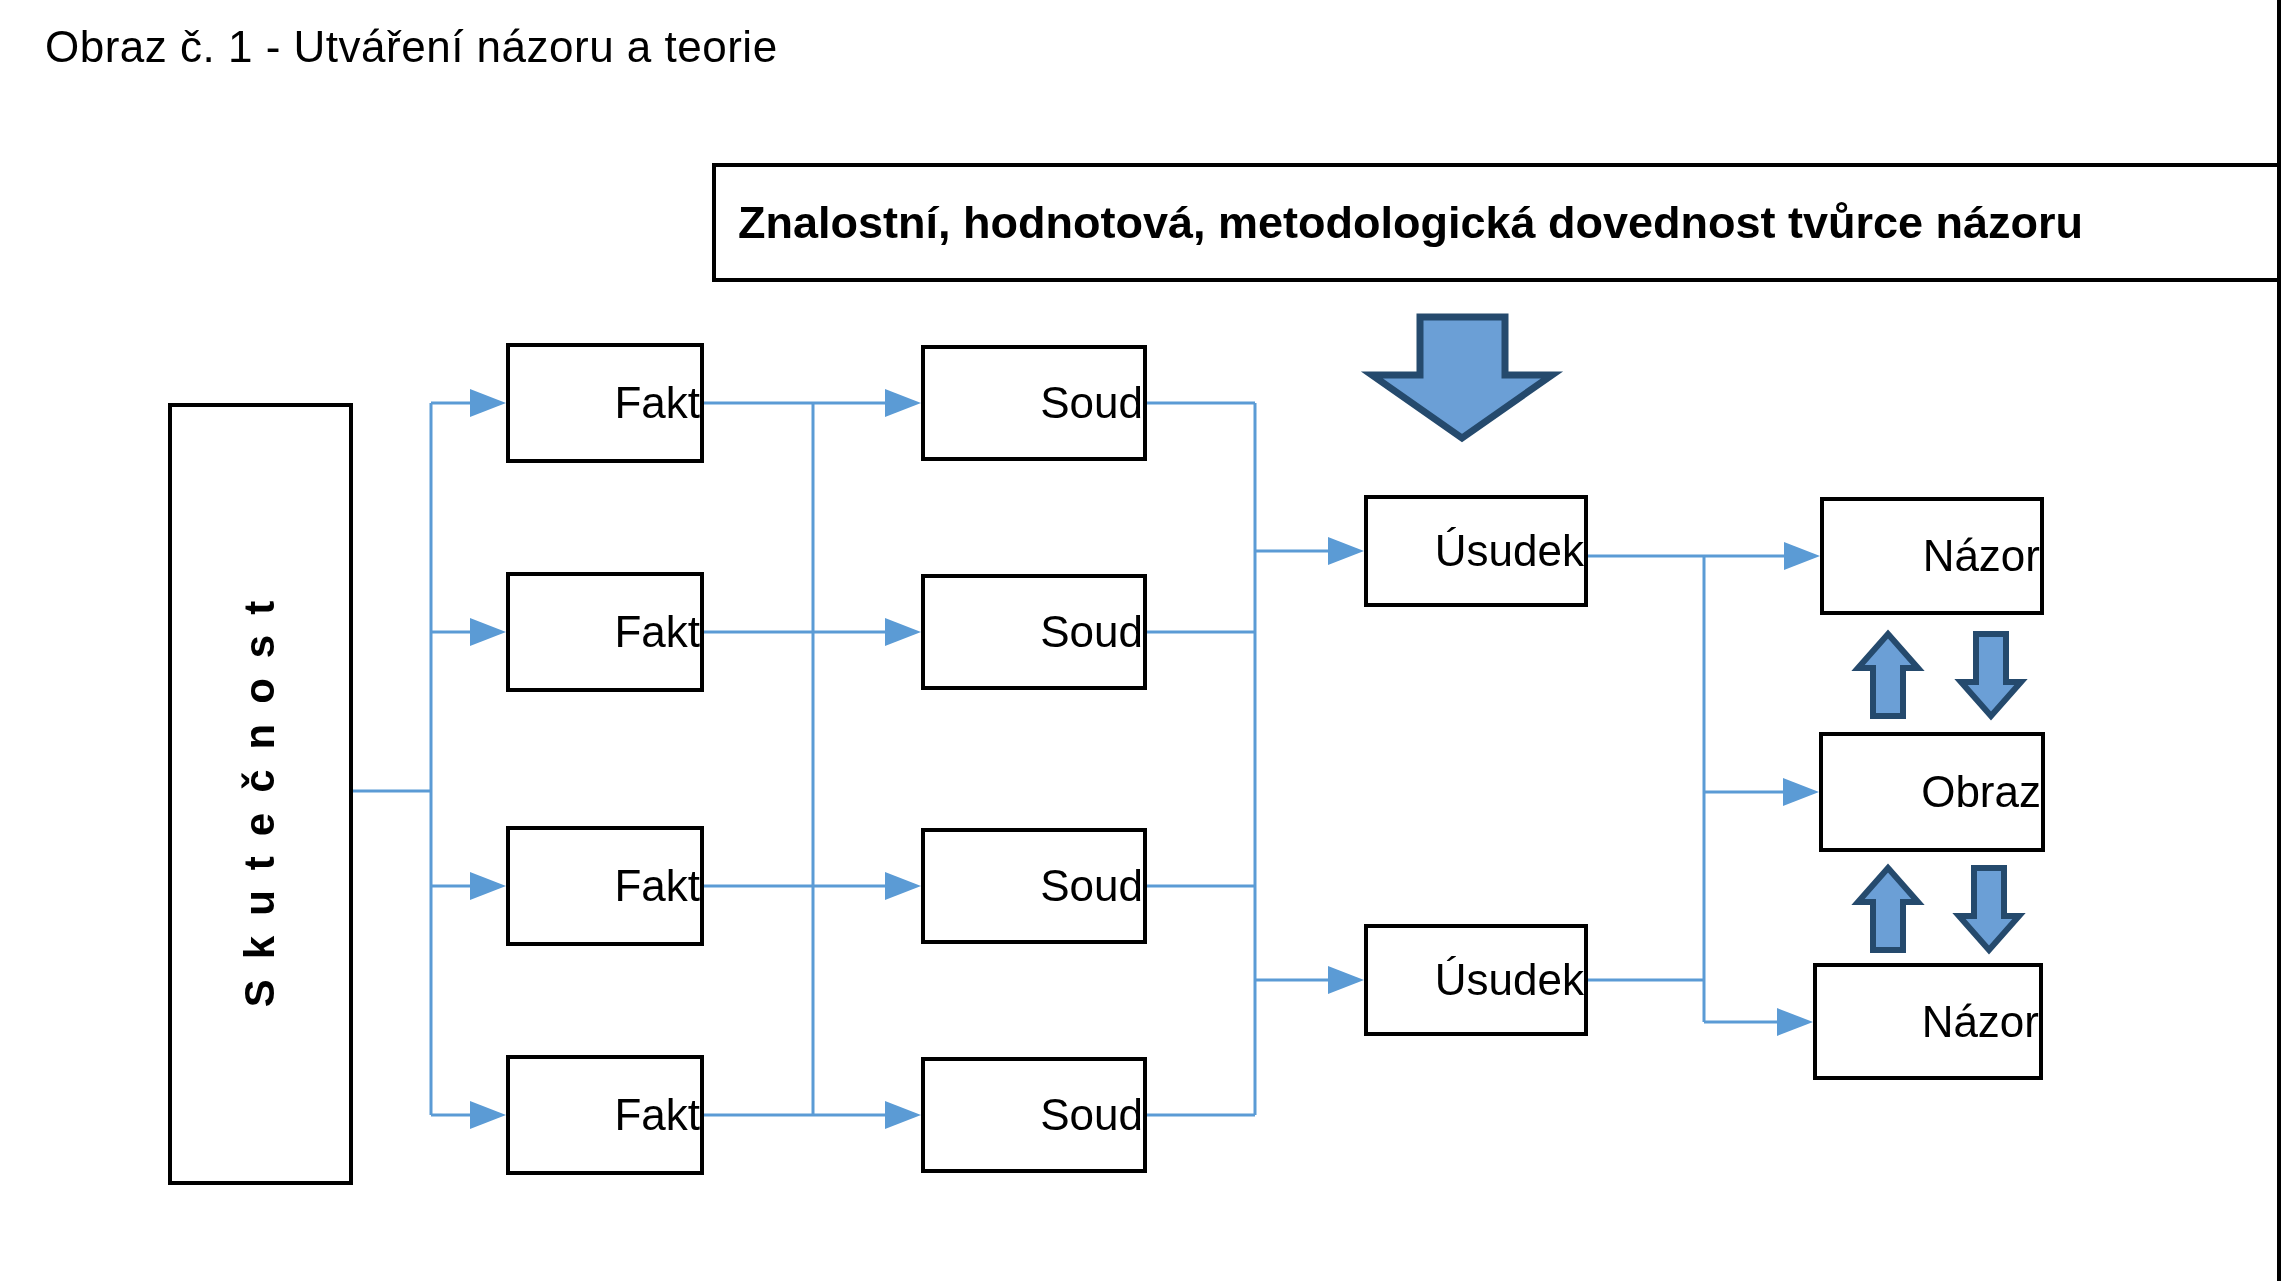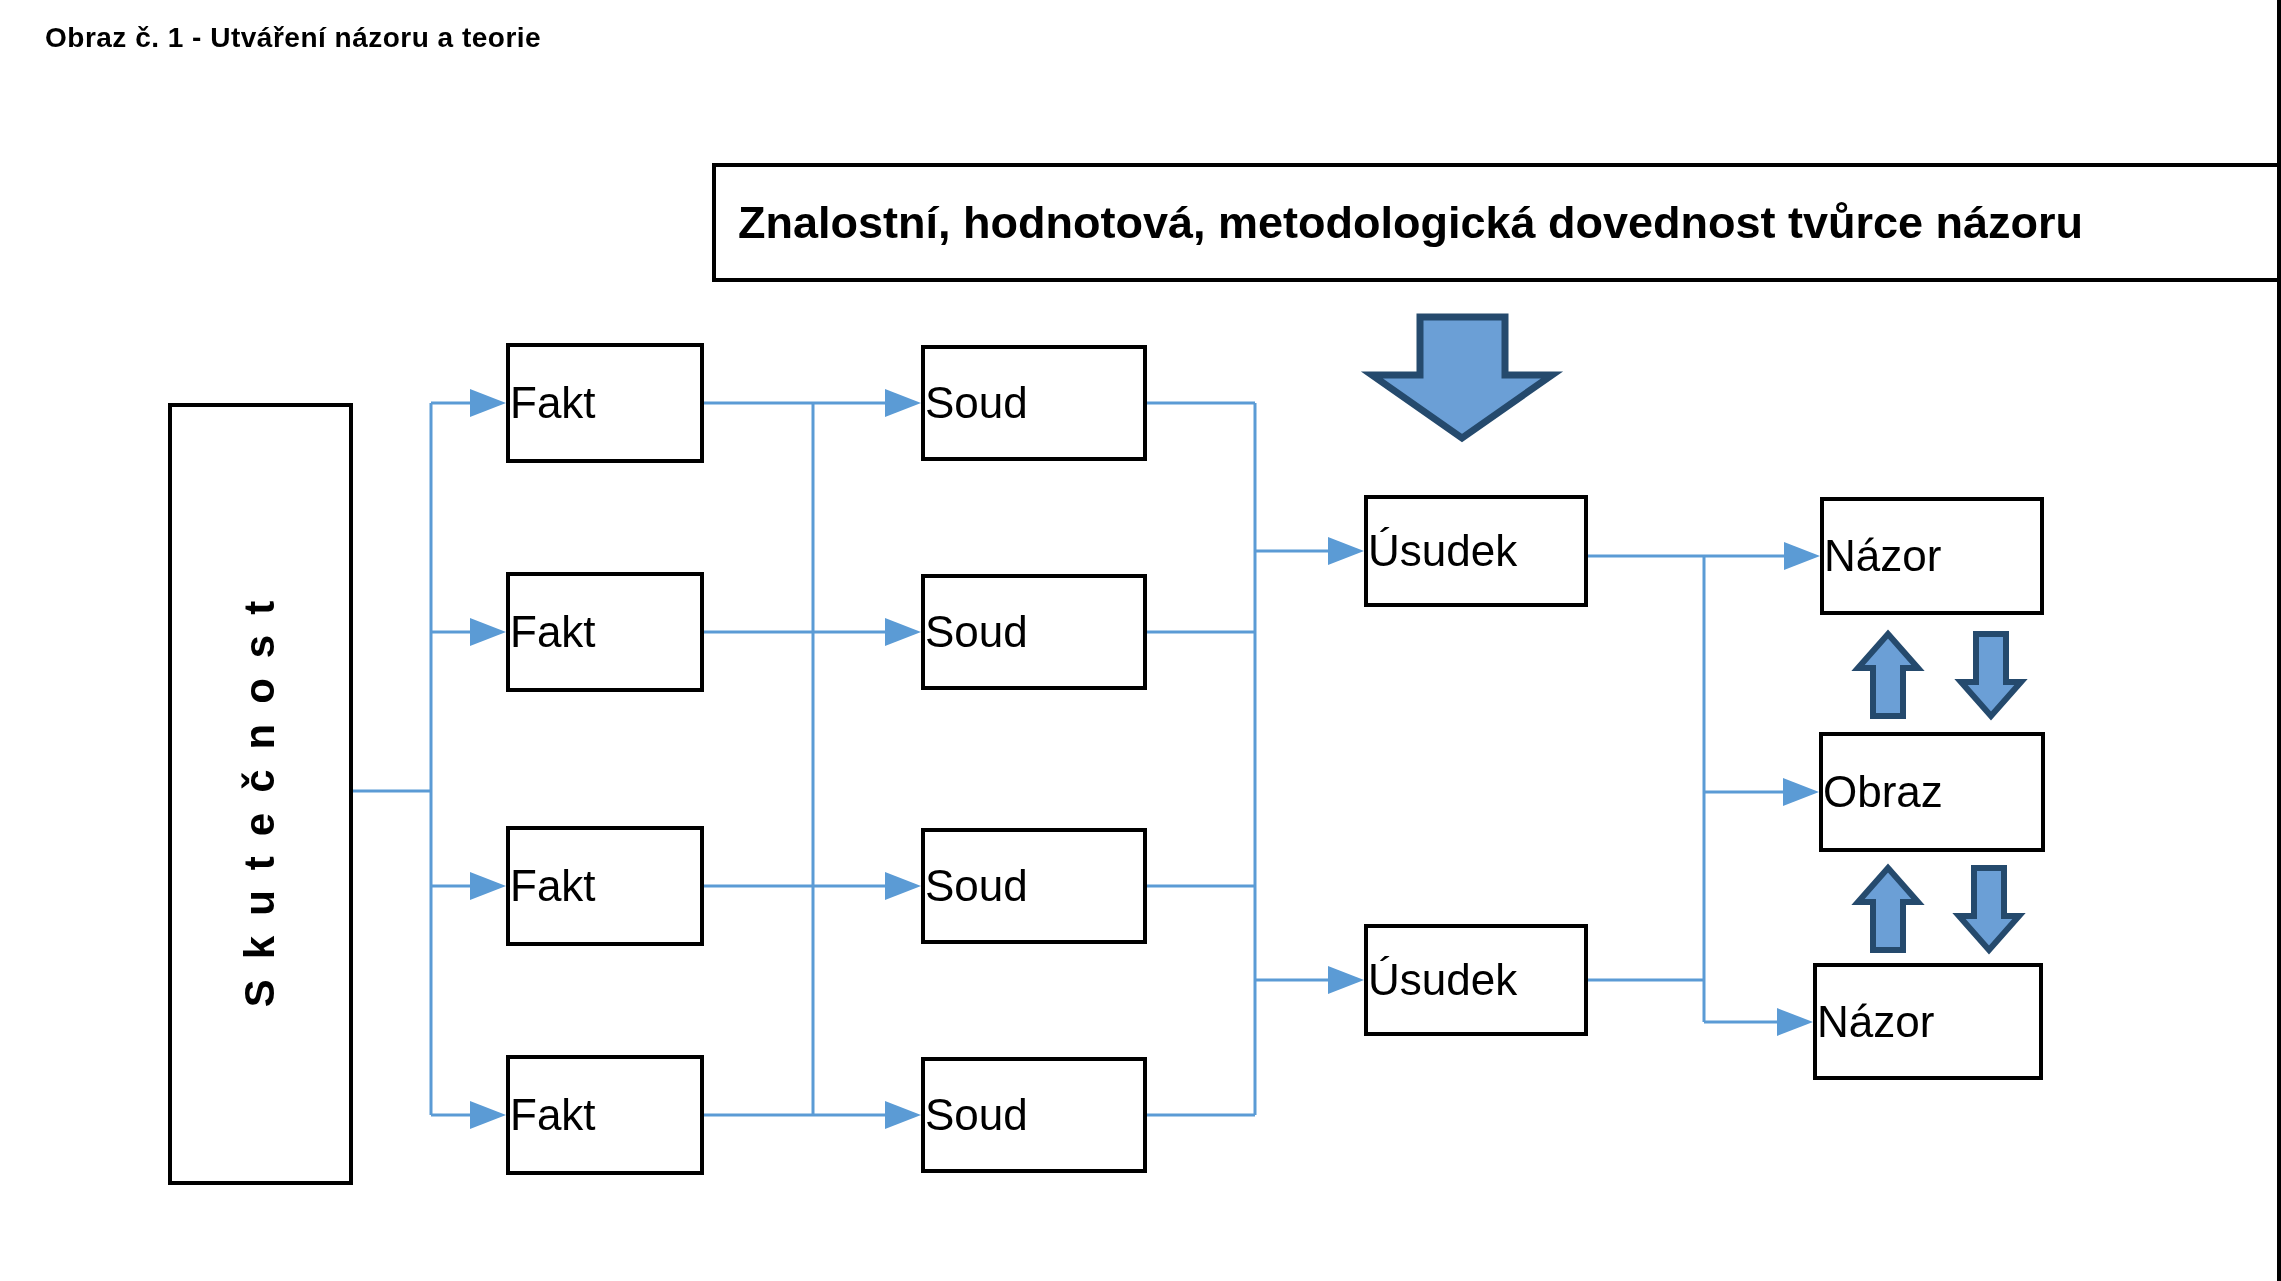--- a/index.html
+++ b/index.html
@@ -2,26 +2,26 @@
 <html><head>
 <meta charset="utf-8">
 <style>
   html,body{margin:0;padding:0;background:#ffffff;}
   .canvas{
     position:relative;width:2281px;height:1281px;background:#ffffff;
     font-family:"Liberation Sans", sans-serif;color:#000;overflow:hidden;
   }
   .layer{position:absolute;left:0;top:0;}
   .title{
-    position:absolute;left:45px;top:22px;font-size:28px;font-weight:bold;
+    position:absolute;left:45px;top:22px;font-size:44px;font-weight:normal;
     white-space:nowrap;letter-spacing:0.5px;
   }
   .box{
     position:absolute;box-sizing:border-box;background:#ffffff;border:4px solid #000;
-    display:flex;align-items:center;justify-content:flex-start;font-size:44px;line-height:1;
+    display:flex;align-items:center;justify-content:flex-end;font-size:44px;line-height:1;
   }
   .banner{
     justify-content:flex-start;padding-left:22px;font-weight:bold;font-size:45px;
     white-space:nowrap;border-right:none;
   }
   .vwrap{display:flex;align-items:center;justify-content:center;width:100%;height:100%;}
   .vtext{
     transform:rotate(-90deg);white-space:nowrap;font-weight:bold;font-size:42px;
     letter-spacing:20px;
   }

